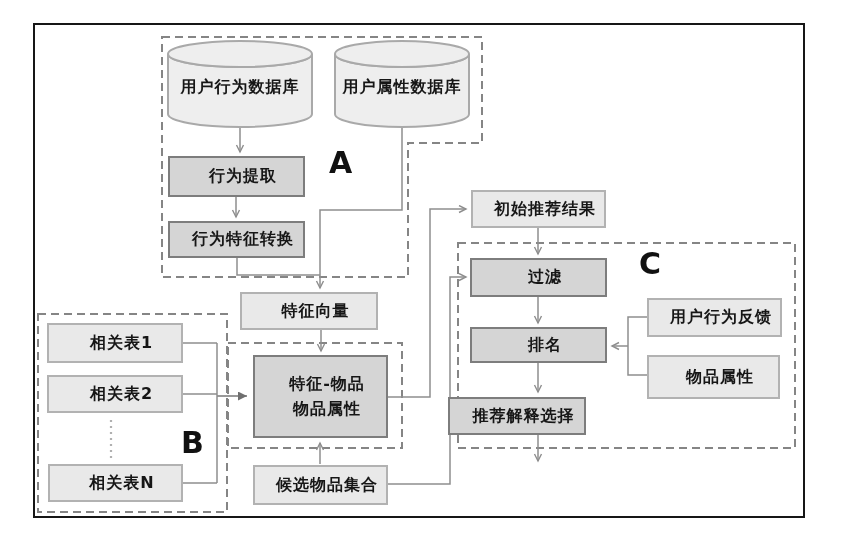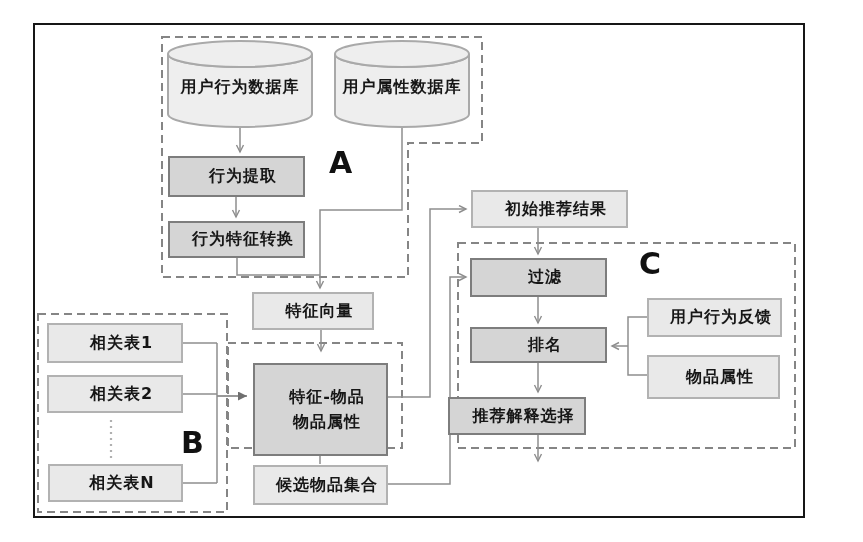--- a/index.html
+++ b/index.html
@@ -86,34 +86,34 @@
 
   <div class="cyl-label" style="left:174px;top:72px;width:132px;height:30px">用户行为数据库</div>
   <div class="cyl-label" style="left:336px;top:72px;width:132px;height:30px">用户属性数据库</div>
 
   <div class="section-label" style="left:329px;top:145px">A</div>
   <div class="section-label" style="left:181px;top:425px">B</div>
   <div class="section-label" style="left:639px;top:246px">C</div>
 
   <div class="node dark" style="left:168px;top:156px;width:137px;height:41px">行为提取</div>
   <div class="node dark" style="left:168px;top:221px;width:137px;height:37px">行为特征转换</div>
-  <div class="node light" style="left:252px;top:292px;width:122px;height:38px">特征向量</div>
+  <div class="node light" style="left:240px;top:292px;width:138px;height:38px">特征向量</div>
 
-  <div class="node dark" style="left:253px;top:363px;width:135px;height:93px">
+  <div class="node dark" style="left:253px;top:355px;width:135px;height:83px">
     <span>特征-物品</span>
     <span>物品属性</span>
   </div>
 
   <div class="node light" style="left:47px;top:323px;width:136px;height:40px">相关表1</div>
   <div class="node light" style="left:47px;top:375px;width:136px;height:38px">相关表2</div>
   <div class="node light" style="left:48px;top:464px;width:135px;height:38px">相关表N</div>
 
   <div class="node light" style="left:253px;top:465px;width:135px;height:40px">候选物品集合</div>
 
-  <div class="node light" style="left:471px;top:190px;width:157px;height:38px">初始推荐结果</div>
+  <div class="node light" style="left:471px;top:190px;width:135px;height:38px">初始推荐结果</div>
   <div class="node dark" style="left:470px;top:258px;width:137px;height:39px">过滤</div>
   <div class="node dark" style="left:470px;top:327px;width:137px;height:36px">排名</div>
   <div class="node dark" style="left:448px;top:397px;width:138px;height:38px">推荐解释选择</div>
 
   <div class="node light" style="left:647px;top:298px;width:135px;height:39px">用户行为反馈</div>
   <div class="node light" style="left:647px;top:355px;width:133px;height:44px">物品属性</div>
 
 </div>
 
 </body></html>

